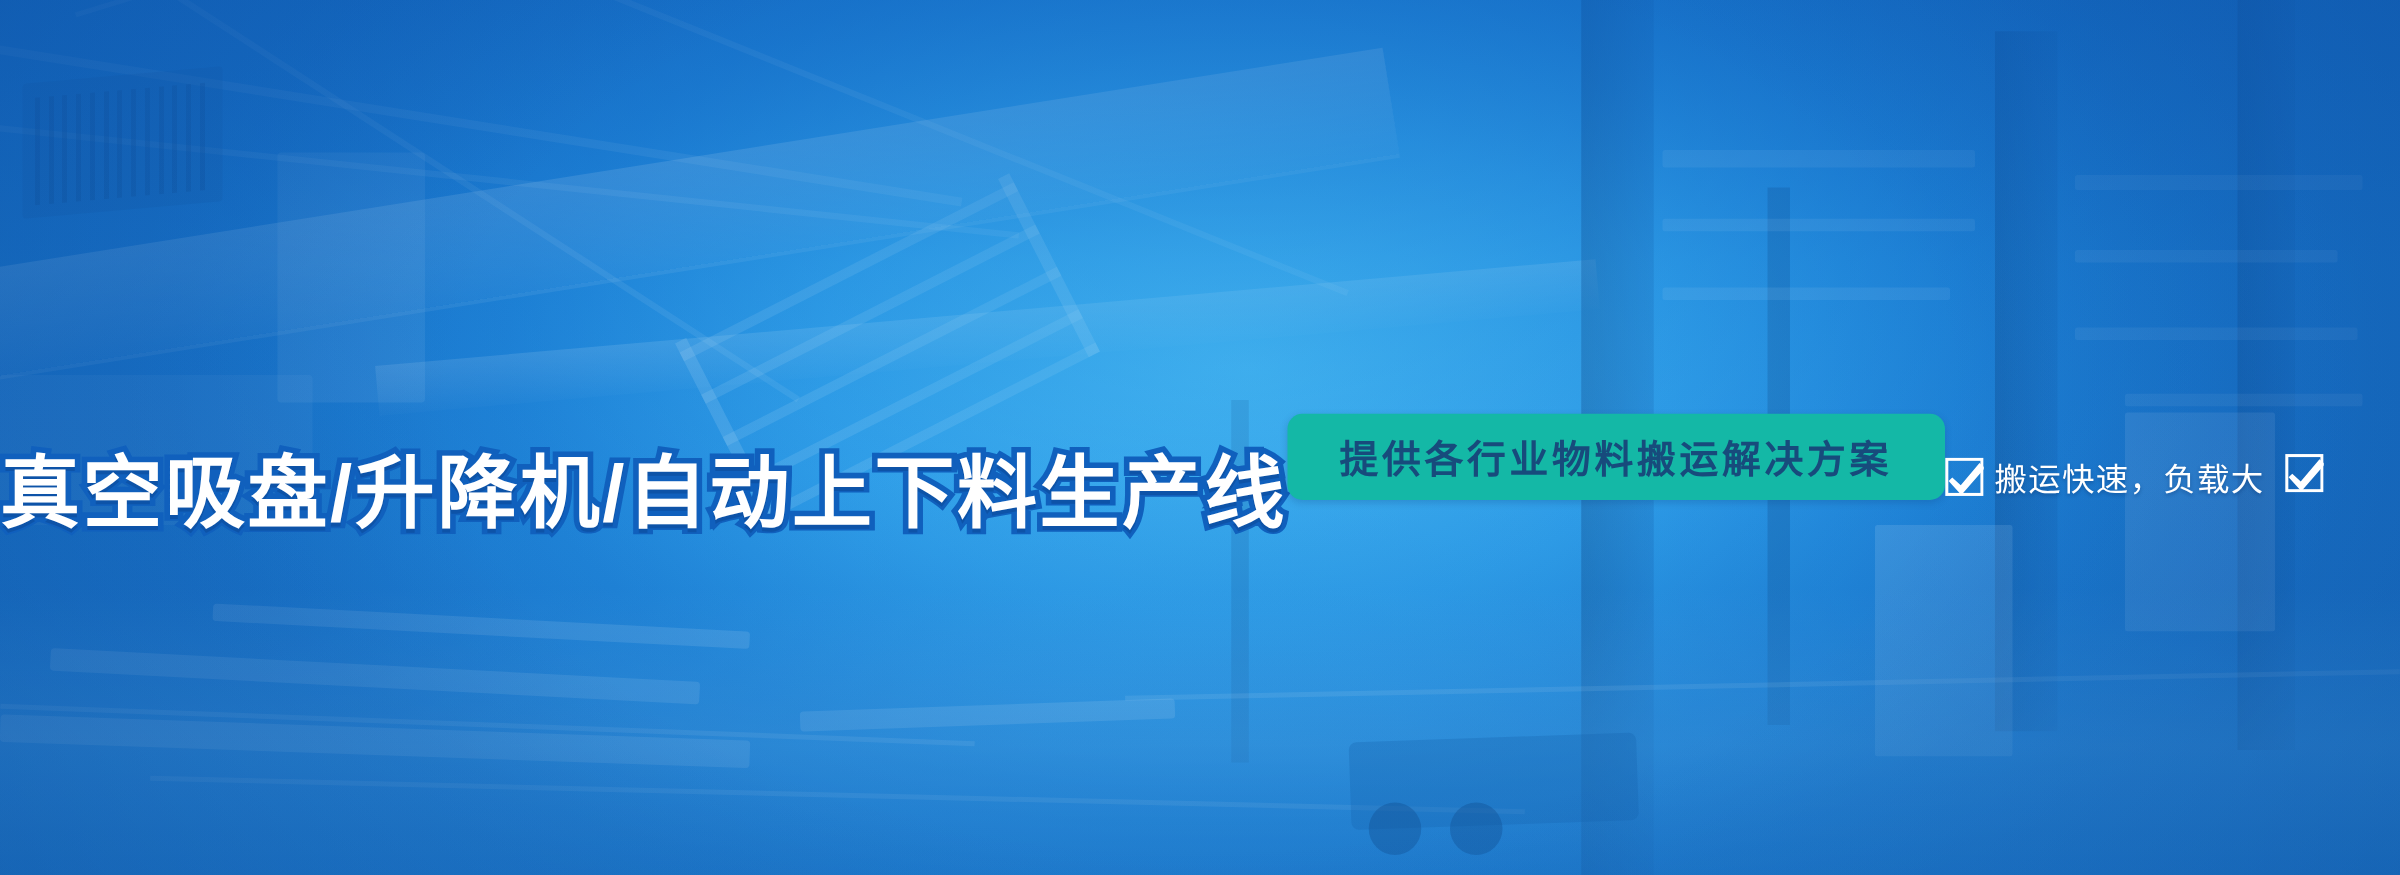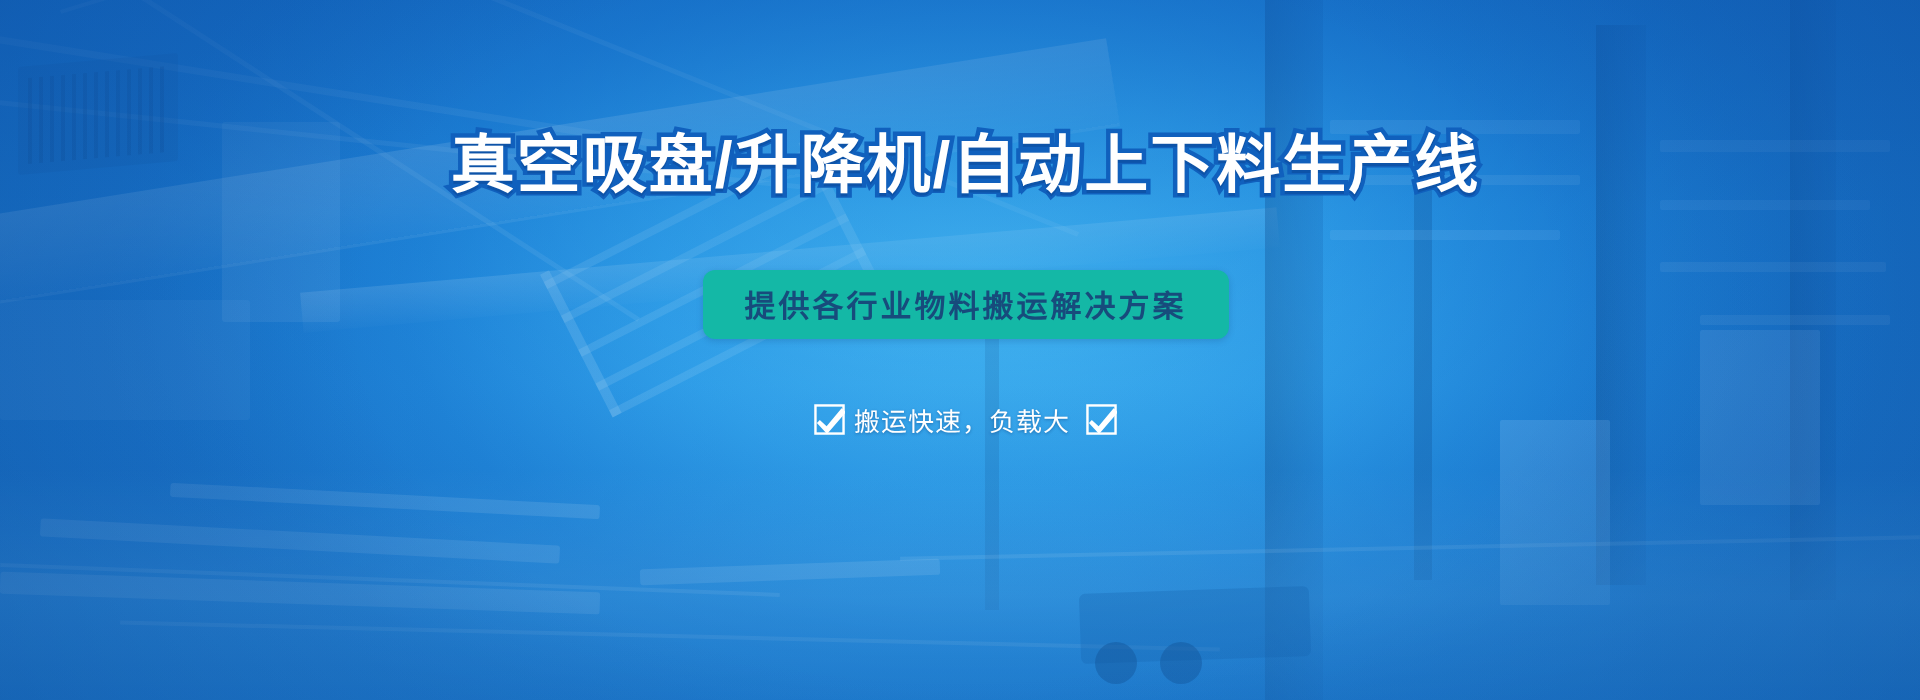--- a/index.html
+++ b/index.html
@@ -109,21 +109,21 @@
     mix-blend-mode:normal;
   }
   .bg-vignette{
     position:absolute;inset:0;
     background:radial-gradient(ellipse 1250px 760px at 50% 45%, rgba(0,0,0,0) 48%, rgba(8,60,135,.34) 100%);
   }
 
   
   .content{
     position:absolute;inset:0;
-    display:flex;flex-direction:column;align-items:center;margin-left:11px;
+    display:flex;align-items:center;
   }
 
   .headline{
     margin-top:133px;
     font-size:64px;
     font-weight:bold;
     letter-spacing:2px;
     line-height:1;
     color:#ffffff;
     white-space:nowrap;
@@ -141,21 +141,21 @@
     letter-spacing:3px;
     border-radius:12px;
     padding:11px 42px 13px;
     white-space:nowrap;
     box-shadow:0 2px 6px rgba(12,60,120,.22);
   }
 
   .features{
     margin-top:62px;
     display:flex;
-    align-items:center;
+    align-items:flex-start;
     gap:16px;
     white-space:nowrap;
   }
   .feature{
     display:flex;
     align-items:center;
     gap:9px;
   }
   .check-icon{
     width:31px;height:31px;

